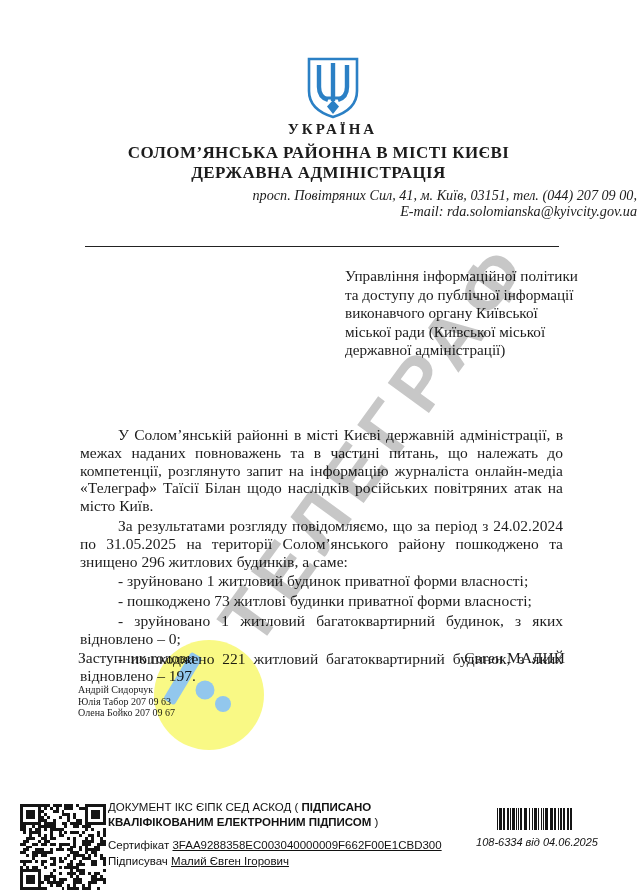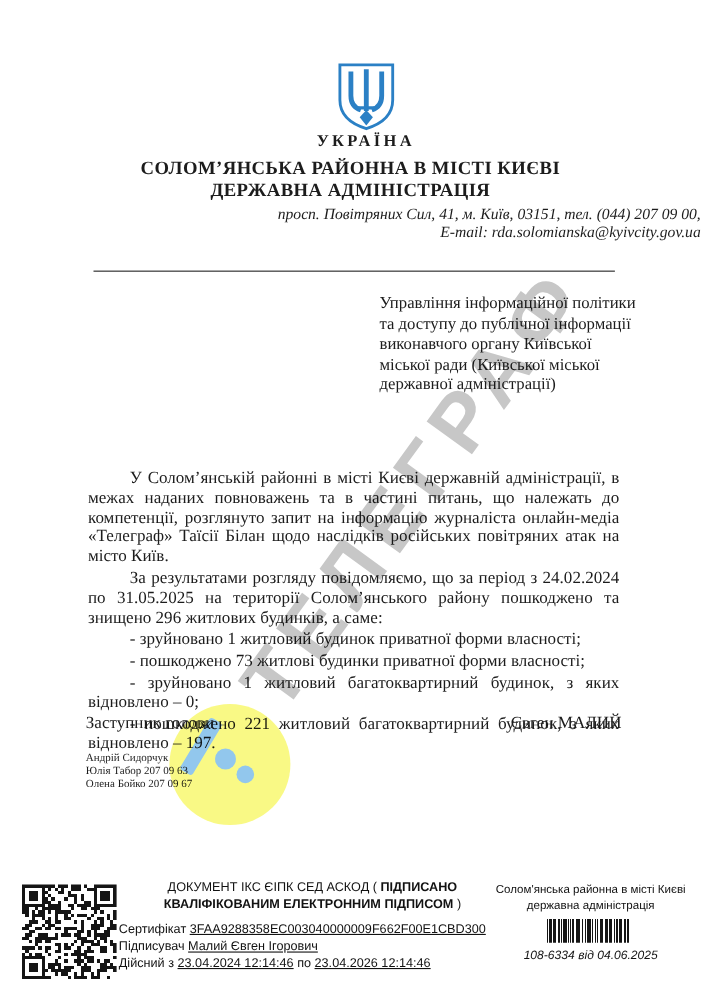--- a/index.html
+++ b/index.html
@@ -31,21 +31,21 @@
   .watermark{position:absolute;left:70px;top:400px;width:612px;text-align:center;
              font-family:"Liberation Sans",sans-serif;font-weight:bold;font-size:74px;
              letter-spacing:10px;color:#8f8f8f;opacity:.5;transform:rotate(-54deg);
              transform-origin:center;mix-blend-mode:multiply;white-space:nowrap;}
   .stamp{position:absolute;left:153px;top:639px;width:112px;height:112px;mix-blend-mode:multiply;}
 
   
   .qr{position:absolute;left:20px;top:804px;width:86px;height:86px;}
   .esign{position:absolute;left:108px;top:800px;width:352px;
          font-family:"Liberation Sans",sans-serif;font-size:11.5px;line-height:14.6px;color:#121212;}
-  .esign .docline{margin-bottom:9px;text-align:center;}
+  .esign .docline{margin-bottom:9px;}
   .esign .row{margin-top:1px;}
   .u{text-decoration:underline;}
   .reg{position:absolute;left:447px;top:803px;width:180px;text-align:center;
        font-family:"Liberation Sans",sans-serif;font-size:10.5px;line-height:13.5px;color:#121212;}
   .reg .barcode{width:80px;height:22px;margin:5px auto 6px;}
   .reg .num{font-size:11px;margin-top:2px;font-style:italic;}
 </style>
 </head>
 <body>
 
@@ -529,29 +529,22 @@
       <span>ДОКУМЕНТ ІКС ЄІПК СЕД АСКОД ( </span><b>ПІДПИСАНО КВАЛІФІКОВАНИМ ЕЛЕКТРОННИМ ПІДПИСОМ</b><span> )</span>
     </div>
     <div class="row">
       <span>Сертифікат</span>
       <span class="u">3FAA9288358EC003040000009F662F00E1CBD300</span>
     </div>
     <div class="row">
       <span>Підписувач</span>
       <span class="u">Малий Євген Ігорович</span>
     </div>
-    <div class="row">
-      <span>Дійсний з</span>
-      <span class="u">23.04.2024 12:14:46</span>
-      <span>по</span>
-      <span class="u">23.04.2026 12:14:46</span>
-    </div>
   </div>
   <div class="reg">
-    <div>Солом'янська районна в місті Києві державна адміністрація</div>
     <div class="barcode"><svg viewBox="0 0 80 22" width="80" height="22" fill="#151515" shape-rendering="crispEdges">
           <rect x="0" y="0" width="1" height="22"></rect>
           <rect x="2" y="0" width="3" height="22"></rect>
           <rect x="6" y="0" width="2" height="22"></rect>
           <rect x="10" y="0" width="2" height="22"></rect>
           <rect x="13" y="0" width="1" height="22"></rect>
           <rect x="15" y="0" width="3" height="22"></rect>
           <rect x="19" y="0" width="1" height="22"></rect>
           <rect x="21" y="0" width="1" height="22"></rect>
           <rect x="23" y="0" width="2" height="22"></rect>

